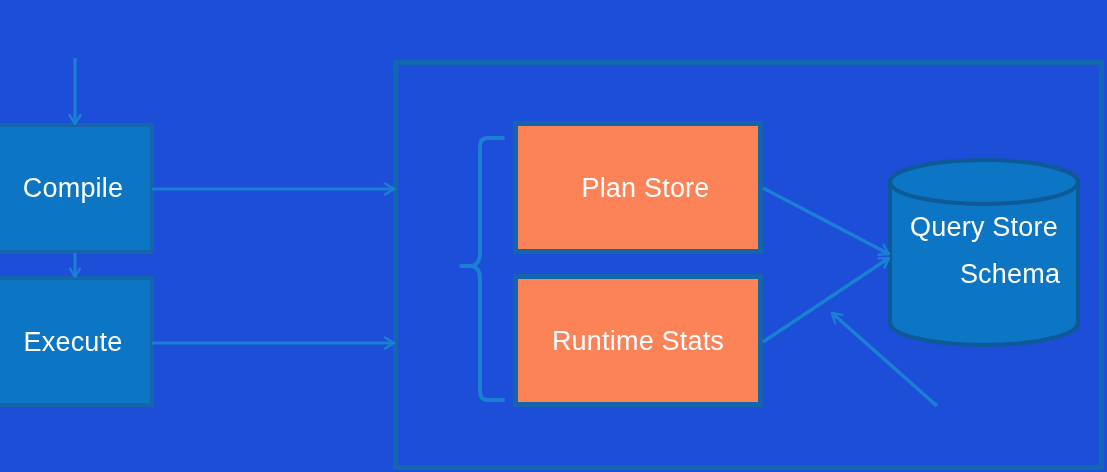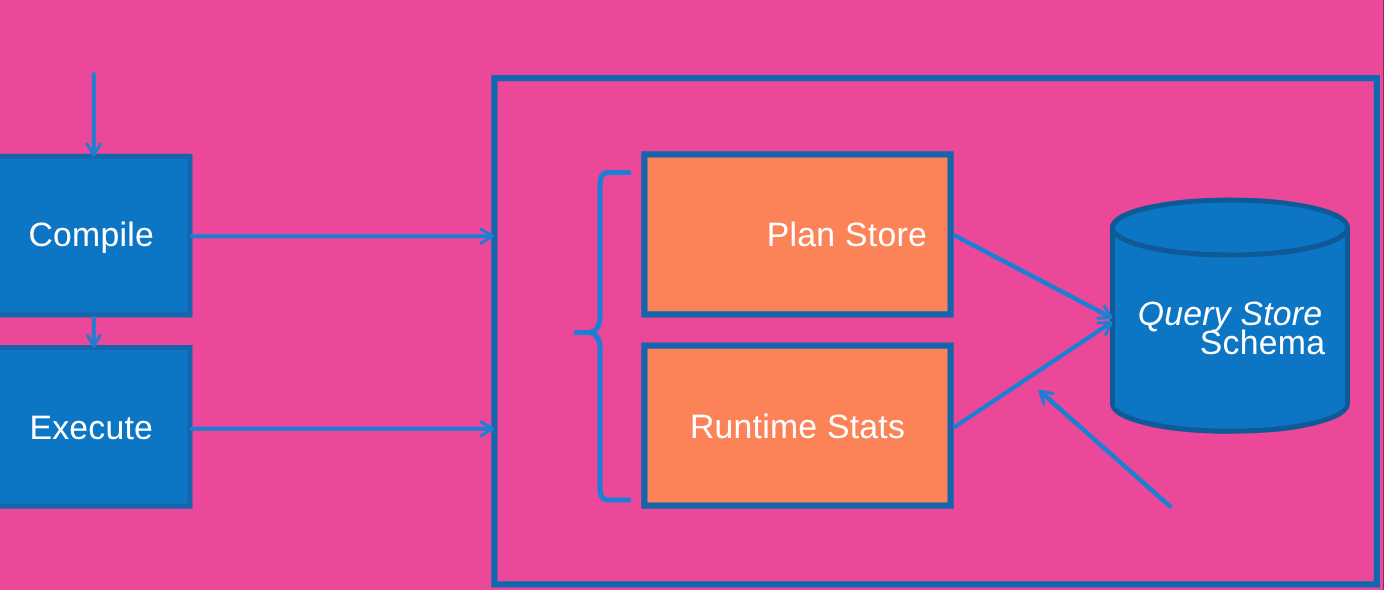--- a/index.html
+++ b/index.html
@@ -8,21 +8,21 @@
     padding: 0;
     background: #000000;
   }
   body {
     font-family: "Liberation Sans", sans-serif;
   }
   #canvas {
     position: relative;
     width: 1107px;
     height: 472px;
-    background: #ec4899;
+    background: #1d4ed8;
     overflow: hidden;
   }
   #svg-layer {
     position: absolute;
     left: 0;
     top: 0;
     width: 1107px;
     height: 472px;
   }
   .node-label {
@@ -101,25 +101,25 @@
 
     <line x1="763" y1="342" x2="889" y2="258" stroke="#1b7fd4" stroke-width="3.6" marker-end="url(#arrowOpen)"></line>
 
     <line x1="937" y1="406" x2="832" y2="313" stroke="#1b7fd4" stroke-width="3.6" marker-end="url(#arrowOpen)"></line>
   </svg>
 
   <div class="node-label blue-box-label" style="left:-6px; top:173px; width:158px;">Compile</div>
 
   <div class="node-label blue-box-label" style="left:-6px; top:327px; width:158px;">Execute</div>
 
-  <div class="node-label orange-box-label" style="left:513px; top:173px; width:265px;padding-left:32px;">Plan Store</div>
+  <div class="node-label orange-box-label" style="left:513px; top:173px; width:265px;">Plan Store</div>
 
   <div class="node-label orange-box-label" style="left:513px; top:326px; width:250px;">Runtime Stats</div>
 
-  <div class="node-label cyl-label" style="left:890px; top:236px; width:188px;font-style:italic;">Query Store</div>
+  <div class="node-label cyl-label" style="left:890px; top:212px; width:188px;">Query Store</div>
 
   <div class="node-label cyl-label" style="left:916px; top:259px; width:188px;">Schema</div>
 
   <div class="hit" style="left:0px; top:125px; width:152px; height:127px;"></div>
   <div class="hit" style="left:0px; top:278px; width:152px; height:127px;"></div>
   <div class="hit" style="left:513px; top:121px; width:250px; height:133px;"></div>
   <div class="hit" style="left:513px; top:274px; width:250px; height:133px;"></div>
   <div class="hit" style="left:888px; top:160px; width:190px; height:185px;"></div>
 
 </div>

